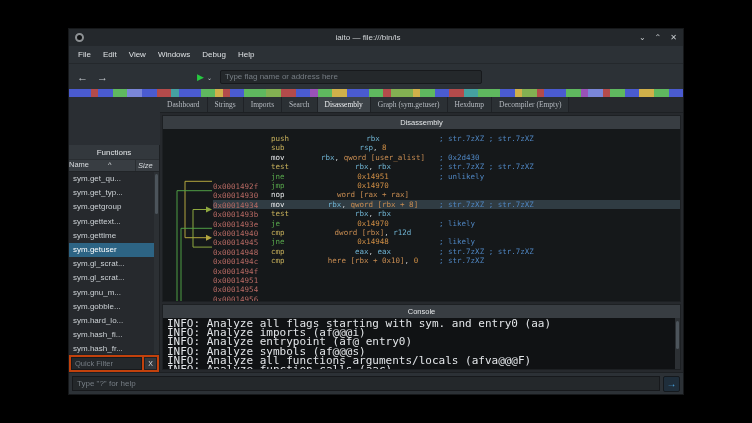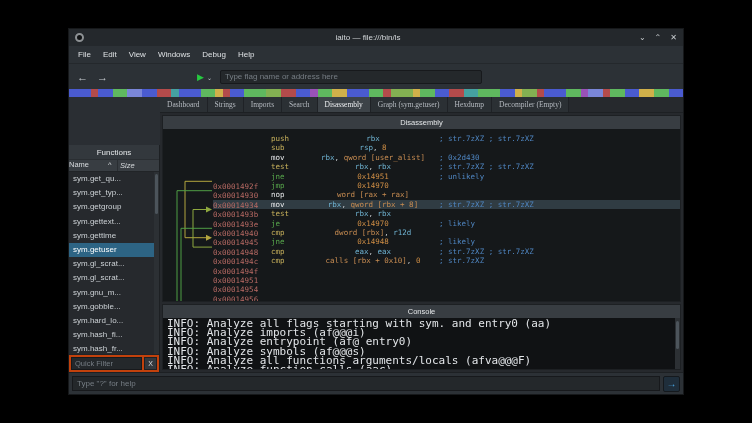--- a/index.html
+++ b/index.html
@@ -43,21 +43,21 @@
   .main { flex:1; display:flex; min-height:0; }
 
   
   .fn-panel { width:91px; background:#2c3136; display:flex; flex-direction:column;
               border-right:1px solid #1d2023; flex:none;margin-top:48px; }
   .panel-title { height:14px; background:#33383d; display:flex; align-items:center;
                  justify-content:center; color:#e4e7e9; flex:none; font-size:8px; }
   .fn-cols { height:13px; display:flex; background:#383d42; border-top:1px solid #2a2e32;
              border-bottom:1px solid #212427; font-size:7.5px; color:#d7dbde; flex:none; }
   .fn-col-name { flex:1; display:flex; align-items:flex-start; gap:19px; }
-  .fn-col-size { width:42px; border-left:1px solid #2a2e32; padding-left:2px;
+  .fn-col-size { width:24px; border-left:1px solid #2a2e32; padding-left:2px;
                  display:flex; align-items:center;font-style:italic; }
   .fn-list { flex:1; background:#26292d; position:relative; overflow:hidden; }
   .fn-row { height:14.2px; line-height:14.2px; padding-left:4px; color:#ccd1d5;
             white-space:nowrap; overflow:hidden; }
   .fn-row.sel { background:#2d6484; color:#ffffff; }
   .vscroll { position:absolute; right:0; top:0; width:5px; height:100%; background:#2c3034; }
   .vthumb { position:absolute; left:1px; width:3px; background:#4c545b; border-radius:2px; }
   .fn-filter { height:18px; display:flex; align-items:center; padding:2px; flex:none;
                background:#c2410c; border-top:1px solid #212427; }
   .filter-input { flex:1; min-width:0; height:13px; background:#24282b; border:1px solid #17191c;
@@ -320,21 +320,21 @@
                 </div>
                 <div class="dl">
                   <span class="d-addr">0x00014956</span>
                   <span class="d-mn mc-y">cmp</span>
                   <span class="d-ops"><span class="t-reg">eax</span><span class="t-p">, </span><span class="t-reg">eax</span></span>
                   <span class="d-cmt">; str.7zXZ ; str.7zXZ</span>
                 </div>
                 <div class="dl">
                   <span class="d-addr">0x0001495a</span>
                   <span class="d-mn mc-y">cmp</span>
-                  <span class="d-ops"><span class="t-mem">calls [rbx + 0x10]</span><span class="t-p">, </span><span class="t-num">0</span></span>
+                  <span class="d-ops"><span class="t-mem">here [rbx + 0x10]</span><span class="t-p">, </span><span class="t-num">0</span></span>
                   <span class="d-cmt">; str.7zXZ</span>
                 </div>
               </div>
           </div>
         </div>
 
         <div class="console-panel">
           <div class="panel-header">Console</div>
           <div class="console-body">
             <div class="vscroll">

